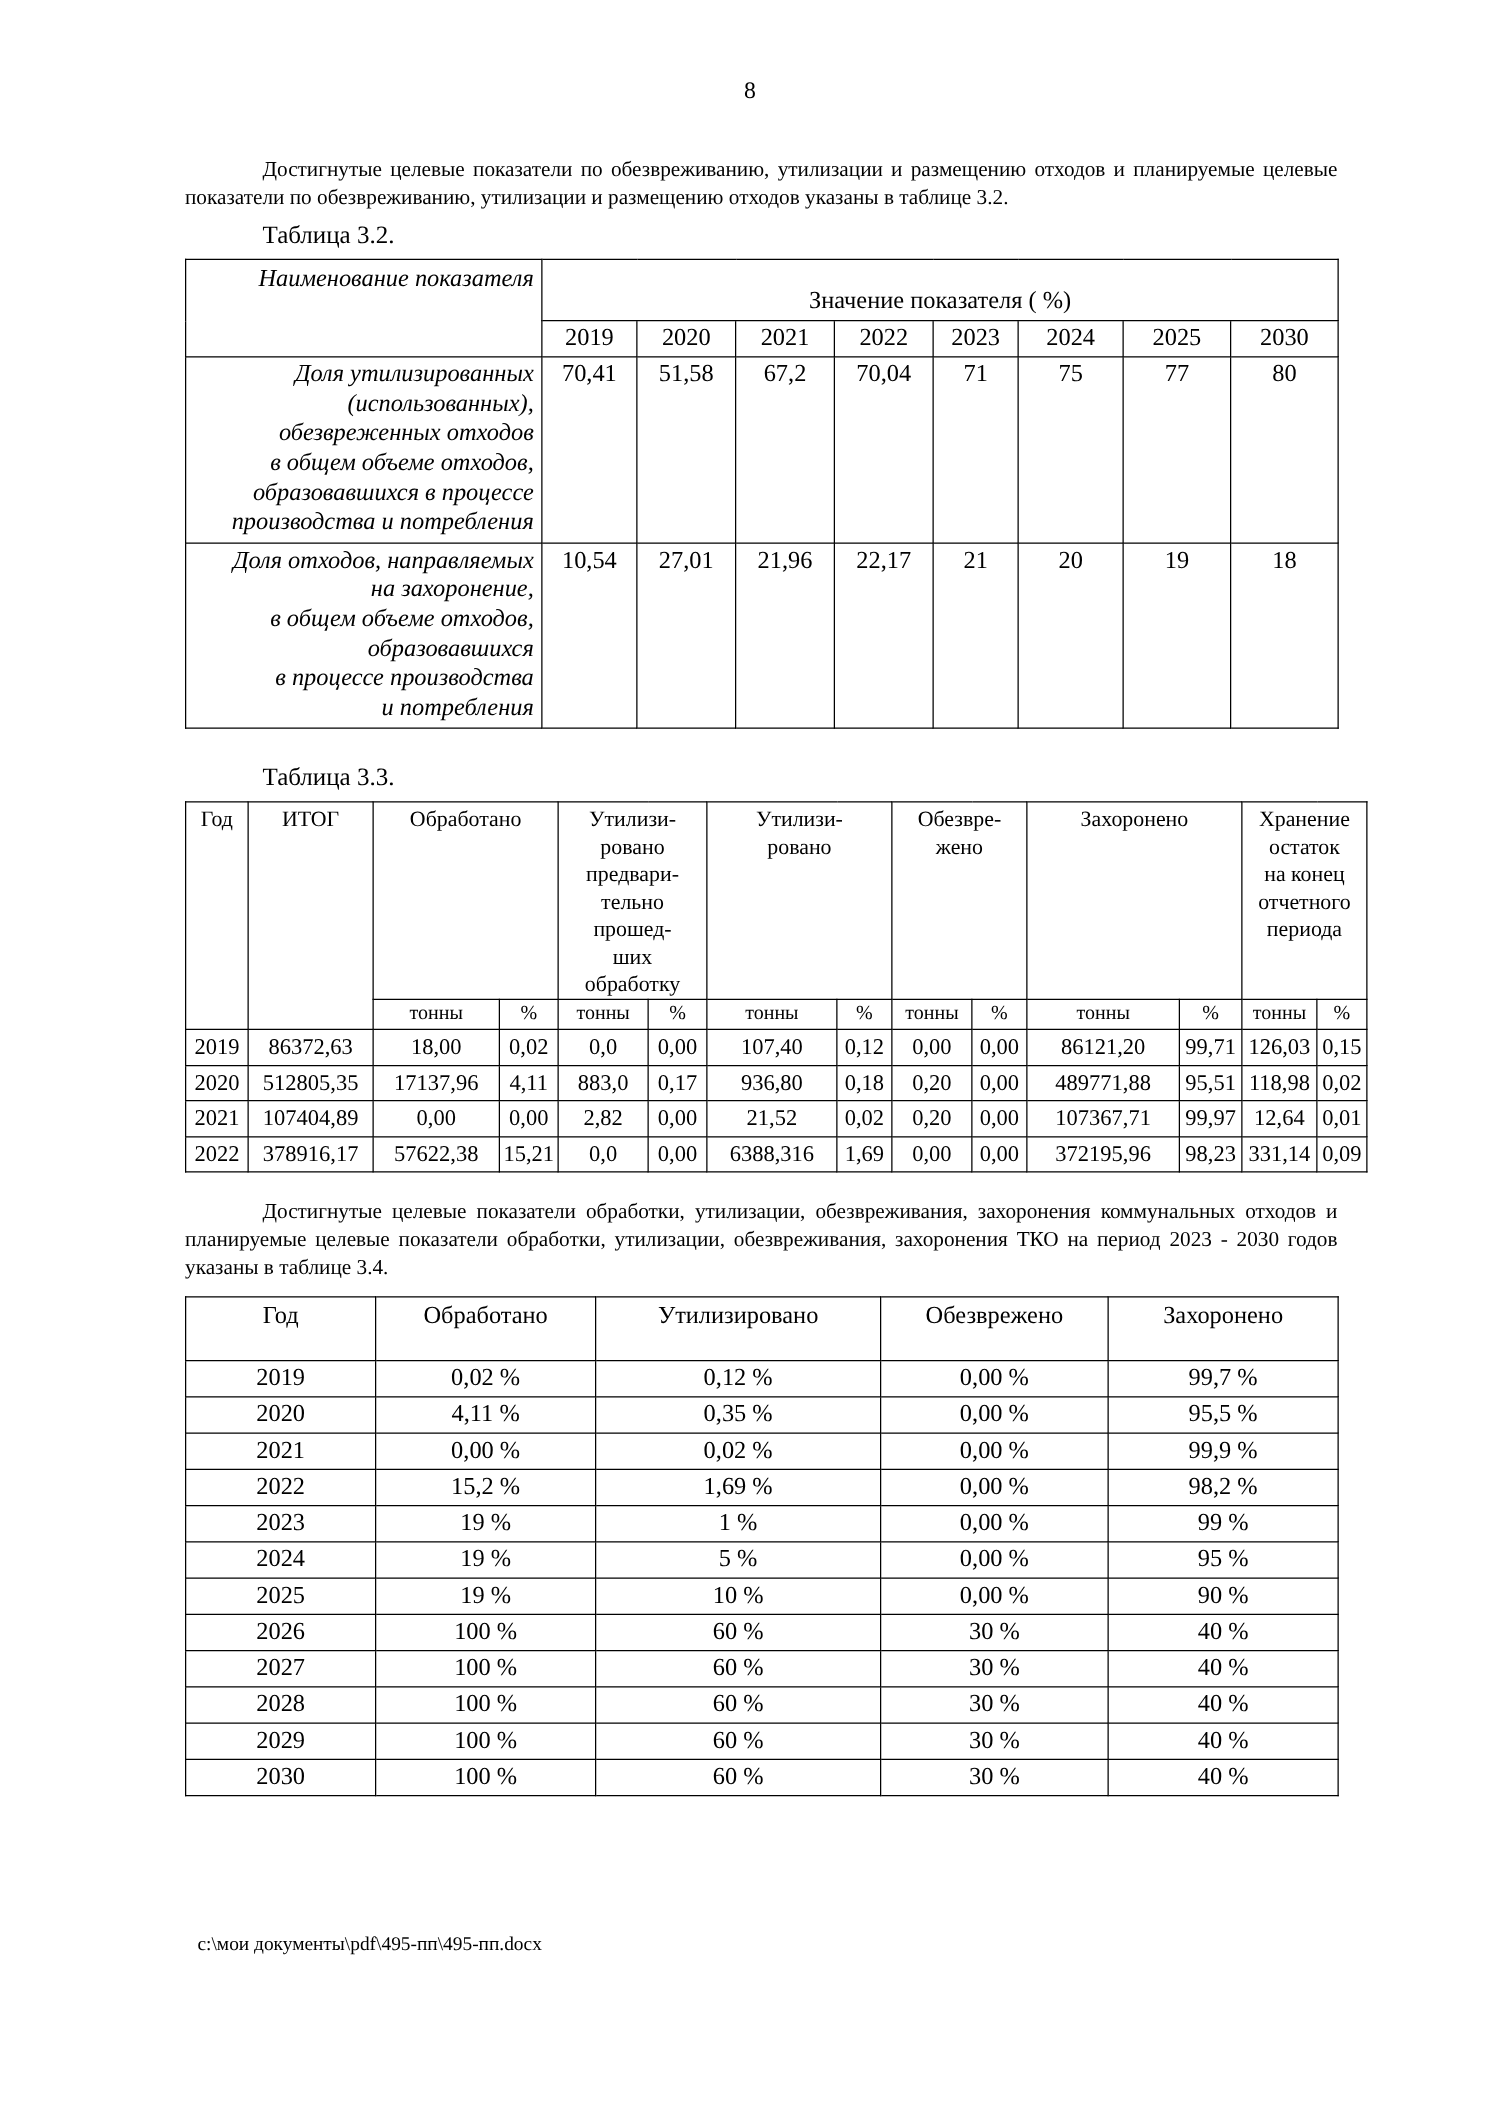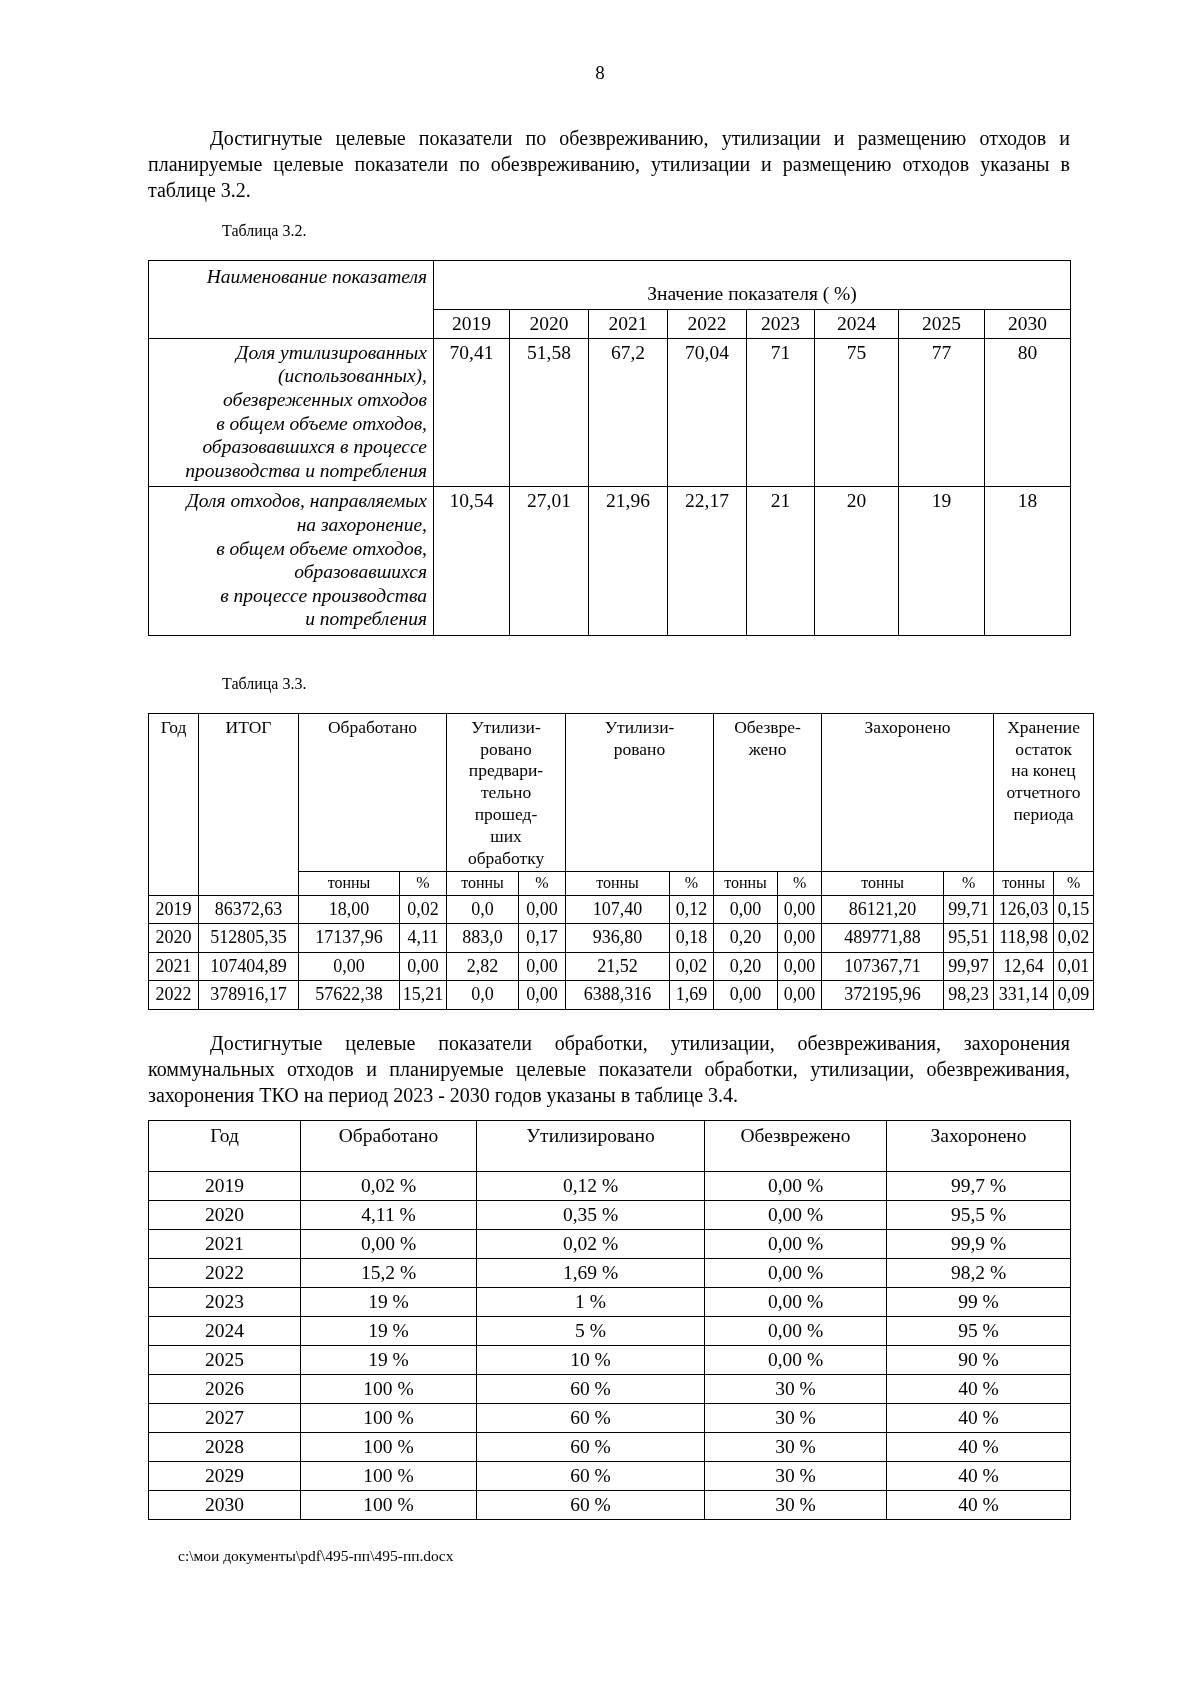--- a/index.html
+++ b/index.html
@@ -30,29 +30,29 @@
     position: absolute;
     top: 62px;
     left: 0;
     width: 1200px;
     text-align: center;
     font-size: 19px;
     font-family: "Liberation Serif", serif;
   }
   p.para {
     margin: 0;
-    font-size: 20px;
+    font-size: 17px;
     line-height: 1.30;
     text-align: justify;
     text-indent: 62px;
     text-justify: inter-word;
   }
   .caption {
-    margin: 12px;
-    font-size: 16px;
+    margin: 0;
+    font-size: 20px;
     line-height: 1.30;
     text-indent: 62px;
     font-family: Liberation Serif, serif;
   }
   .gap-s { height: 6px; }
   .gap-l { height: 20px; }
 
   table {
     border-collapse: collapse;
     width: 922px;
@@ -90,21 +90,21 @@
   .t33 .unit { font-size: 16px; padding: 1px 1px 2px; }
   .t33 .dat { font-size: 18px; padding: 2px 2px 3px; }
 
   
   .t34 { font-size: 19.5px; }
   .t34 td { padding: 2px 2px 3px; }
   .t34 .hcell { height: 44px; vertical-align: top; padding-top: 3px; }
 
   .footer {
     position: absolute;
-    left: 178px;
+    left: 158px;
     top: 1547px;
     font-size: 15.5px;
     font-family: "Liberation Serif", serif;
   }
 </style>
 </head>
 <body>
 
 <div class="page">
 

